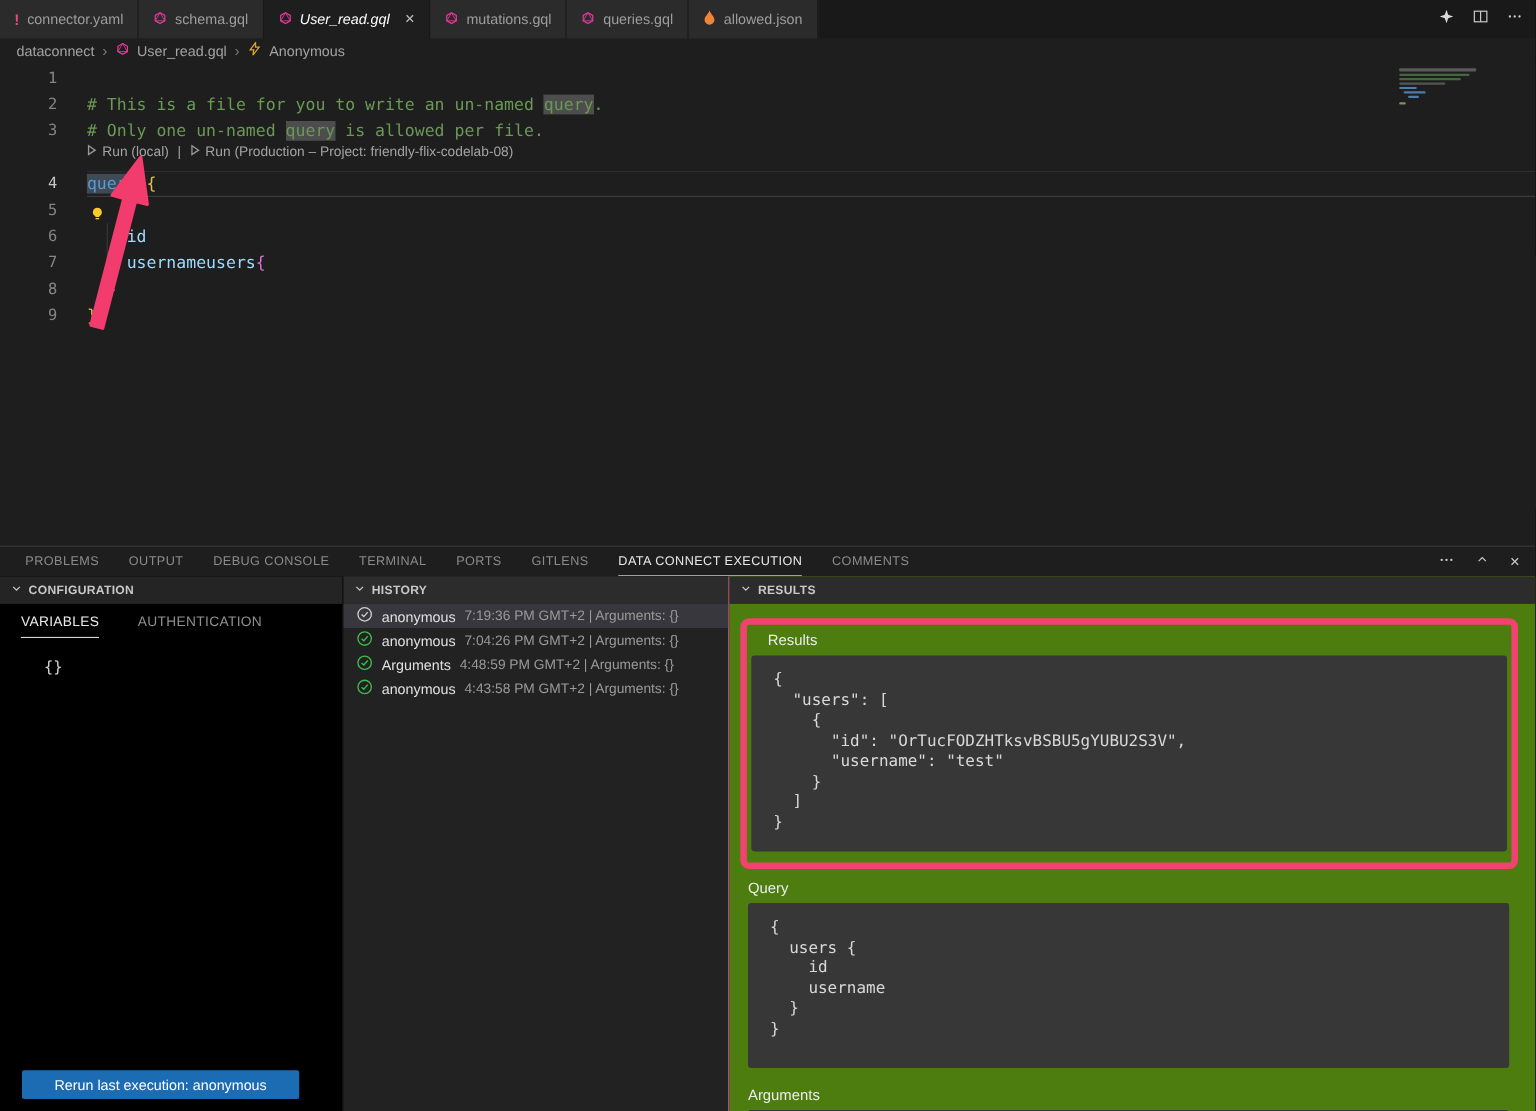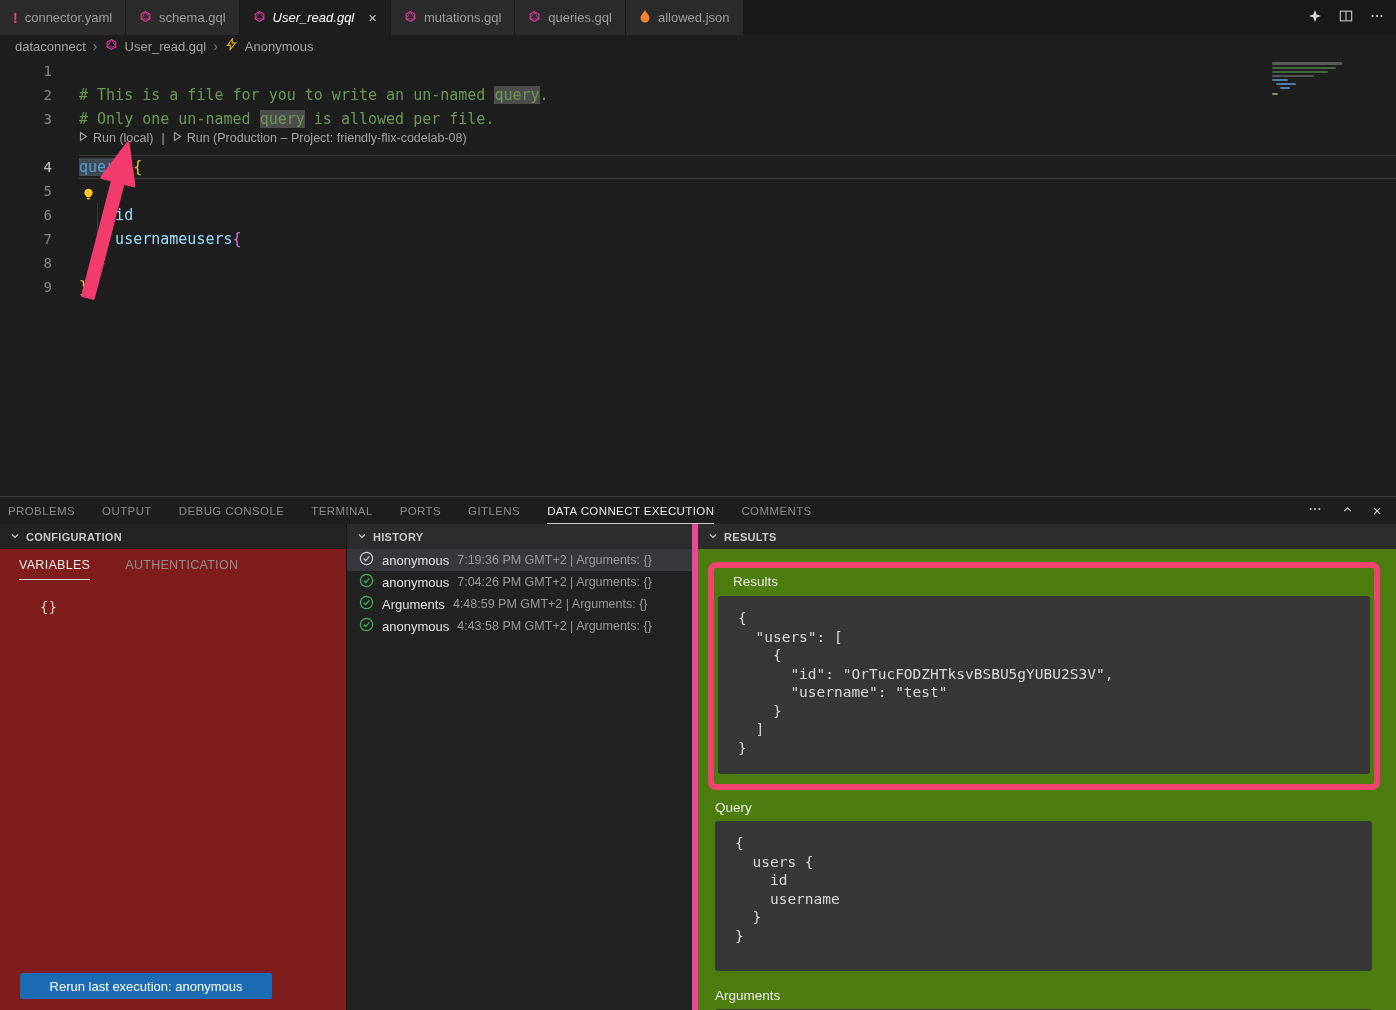--- a/index.html
+++ b/index.html
@@ -42,32 +42,32 @@
              font-family:"Liberation Sans", sans-serif; font-size:12.5px; color:#a3a3a3; }
   .codelens .sep{ margin:0 3px; }
   .bulb{ position:absolute; left:3px; top:5px; }
   .indent-guide{ position:absolute; left:97px; top:146px; width:1px; height:72px; background:#3a3a3a; }
   .arrow-svg{ position:absolute; left:0; top:0; pointer-events:none; }
   .minimap{ position:absolute; right:12px; top:3px; width:112px; height:60px; }
   .mm{ position:absolute; height:2px; border-radius:1px; }
   
   .panel{ position:absolute; top:496px; left:0; right:0; bottom:0;
           border-top:1px solid #3a3a3a; background:#1e1e1e; }
-  .panel-tabs{ display:flex; align-items:center; height:27px; padding-left:8px; gap:27px;
+  .panel-tabs{ display:flex; align-items:center; height:27px; padding-left:23px; gap:27px;
                font-size:11.5px; letter-spacing:.4px; color:#8b8b8b; position:relative; }
   .panel-tab{ height:27px; display:flex; align-items:center; }
   .panel-tab.active{ color:#e9e9e9; box-shadow: inset 0 -1px 0 #cccccc; }
   .panel-actions{ position:absolute; right:14px; top:0; height:27px; display:flex; align-items:center; gap:19px;
                   color:#cfcfcf; font-size:15px; }
   .panel-body{ display:flex; height:486px; }
   .col-header{ height:25px; display:flex; align-items:center; gap:6px; padding-left:10px;
                font-size:11px; font-weight:700; color:#c8c8c8; letter-spacing:.3px; }
-  .col-config{ width:347px; border-right:1px solid #141414; background:#7f1d1d; position:relative; }
+  .col-config{ width:312px; border-right:1px solid #141414; background:#000000; position:relative; }
   .col-config .col-header{ background:#242425; }
-  .col-history{ width:351px; border-right:6px solid #ec4899; background:#222223; }
+  .col-history{ width:351px; border-right:1px solid #ec4899; background:#222223; }
   .col-history .col-header{ background:#2c2c2d; }
   .col-results{ flex:1; background:#4d7c0f; overflow:hidden; }
   .col-results .col-header{ background:#2c2c2d; }
   
   .config-tabs{ display:flex; margin:9px 0 0 19px; font-size:12.5px; letter-spacing:.3px; }
   .config-tab{ padding-bottom:7px; margin-right:35px; color:#8f8f8f; }
   .config-tab.active{ color:#eaeaea; border-bottom:1px solid #d7d7d7; }
   .variables-value{ margin:19px 0 0 40px; font-family:"DejaVu Sans Mono", monospace; font-size:14px; color:#d0d0d0; }
   .rerun{ position:absolute; left:20px; bottom:11px; width:252px; height:26px;
           background:#1b6cb2; border:none; border-radius:2px; color:#ffffff; font-size:13px;

